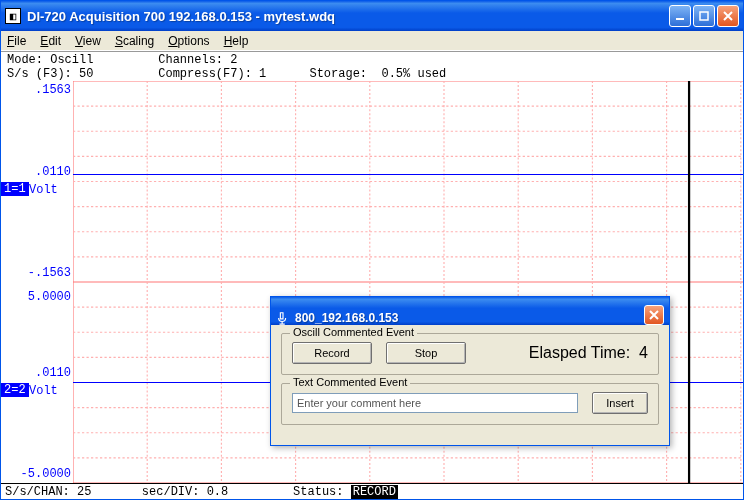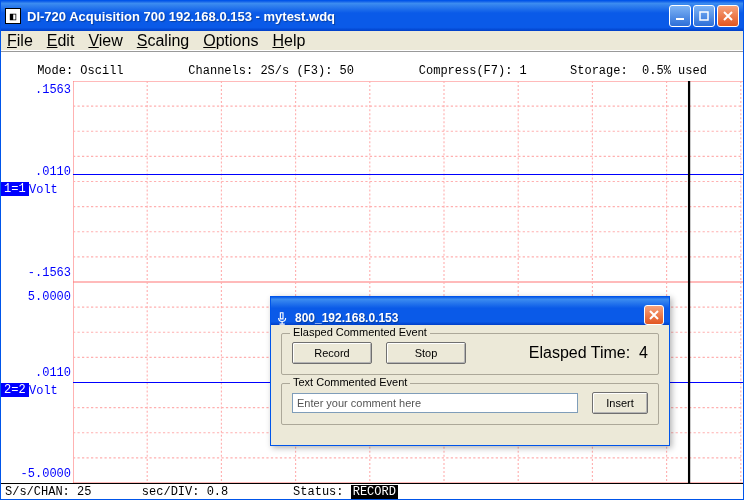--- a/index.html
+++ b/index.html
@@ -8,25 +8,25 @@
 
 .main-window { width: 744px; height: 500px; border: 1px solid #0055ea; background: #ece9d8; display: flex; flex-direction: column; }
 .titlebar { height: 30px; background: linear-gradient(to bottom,#0a5ae8 0%,#3c8cf0 8%,#0a5ae8 40%,#0a5ae8 88%,#003fc7 100%); display: flex; align-items: center; padding: 0 4px; color: #fff; font-weight: bold; font-size: 13px; }
 .titlebar .app-icon { width: 16px; height: 16px; background: #fff; border: 1px solid #000; margin-right: 6px; display:flex; align-items:center; justify-content:center; font-size:8px; color:#000;}
 .titlebar .title-text { flex: 1; text-shadow: 1px 1px 1px rgba(0,0,0,.3); }
 .win-btns { display: flex; gap: 2px; }
 .win-btn { width: 22px; height: 22px; border: 1px solid #fff; border-radius: 3px; display: flex; align-items: center; justify-content: center; font-weight: bold; cursor: default; }
 .win-btn.min, .win-btn.max { background: linear-gradient(to bottom,#7eb4f5,#2d6fd8); color: #fff; }
 .win-btn.close { background: linear-gradient(to bottom,#f7a27b,#e25620); color:#fff; }
 
-.menubar { height: 20px; background: #ece9d8; border-bottom: 1px solid #fff; display: flex; align-items: center; padding: 0 6px; gap: 14px; font-size: 16px; color: #000; }
+.menubar { height: 20px; background: #ece9d8; border-bottom: 1px solid #fff; display: flex; align-items: center; padding: 0 6px; gap: 14px; font-size: 12px; color: #000; }
 .menubar span { cursor: default; }
 .menubar span u { text-decoration: underline; }
 
-.status-top { height: 30px; background: #fff; border-top:1px solid #999; font-family: "Courier New", monospace; font-size: 12px; padding: 12px 6px; display: flex; justify-content: center; color:#000; }
+.status-top { height: 30px; background: #fff; border-top:1px solid #999; font-family: "Courier New", monospace; font-size: 12px; padding: 0 6px; display: flex; flex-direction: column; justify-content: center; color:#000; }
 .status-top .row { white-space: pre; }
 
 .chart-area { flex: 1; background: #fff; position: relative; overflow:hidden; }
 .chart-half { position: absolute; left: 0; right: 0; }
 .chart-top { top: 0; height: 50%; }
 .chart-bot { top: 50%; height: 50%; }
 .axis-labels { position: absolute; left: 0; width: 72px; height: 100%; font-family: "Courier New", monospace; font-size: 12px; color: #0000ff; }
 .axis-labels div { position: absolute; right: 2px; text-align: left; }
 .chan-badge { position: absolute; left: 0; background: #0000ff; color: #fff; font-family: "Courier New", monospace; font-size: 12px; padding: 0 3px; }
 .chan-unit { position:absolute; left:28px; font-family:"Courier New",monospace; font-size:12px; color:#0000ff;}
@@ -180,21 +180,21 @@
       </svg>
     <div class="dlg-title">800_192.168.0.153</div>
     <div class="dlg-close">
       <svg width="10" height="10">
           <path d="M1 1 L9 9 M9 1 L1 9" stroke="#fff" stroke-width="2"></path>
         </svg>
     </div>
   </div>
   <div class="dlg-body">
     <div class="groupbox">
-      <div class="legend">Elasped Commented Event</div>
+      <div class="legend">Oscill Commented Event</div>
       <div class="gb-row">
         <button class="btn">Record</button>
         <button class="btn">Stop</button>
         <div class="elapsed">
           <span>Elasped Time:</span>&nbsp;&nbsp;<span>4</span>
         </div>
       </div>
     </div>
     <div class="groupbox">
       <div class="legend">Text Commented Event</div>

